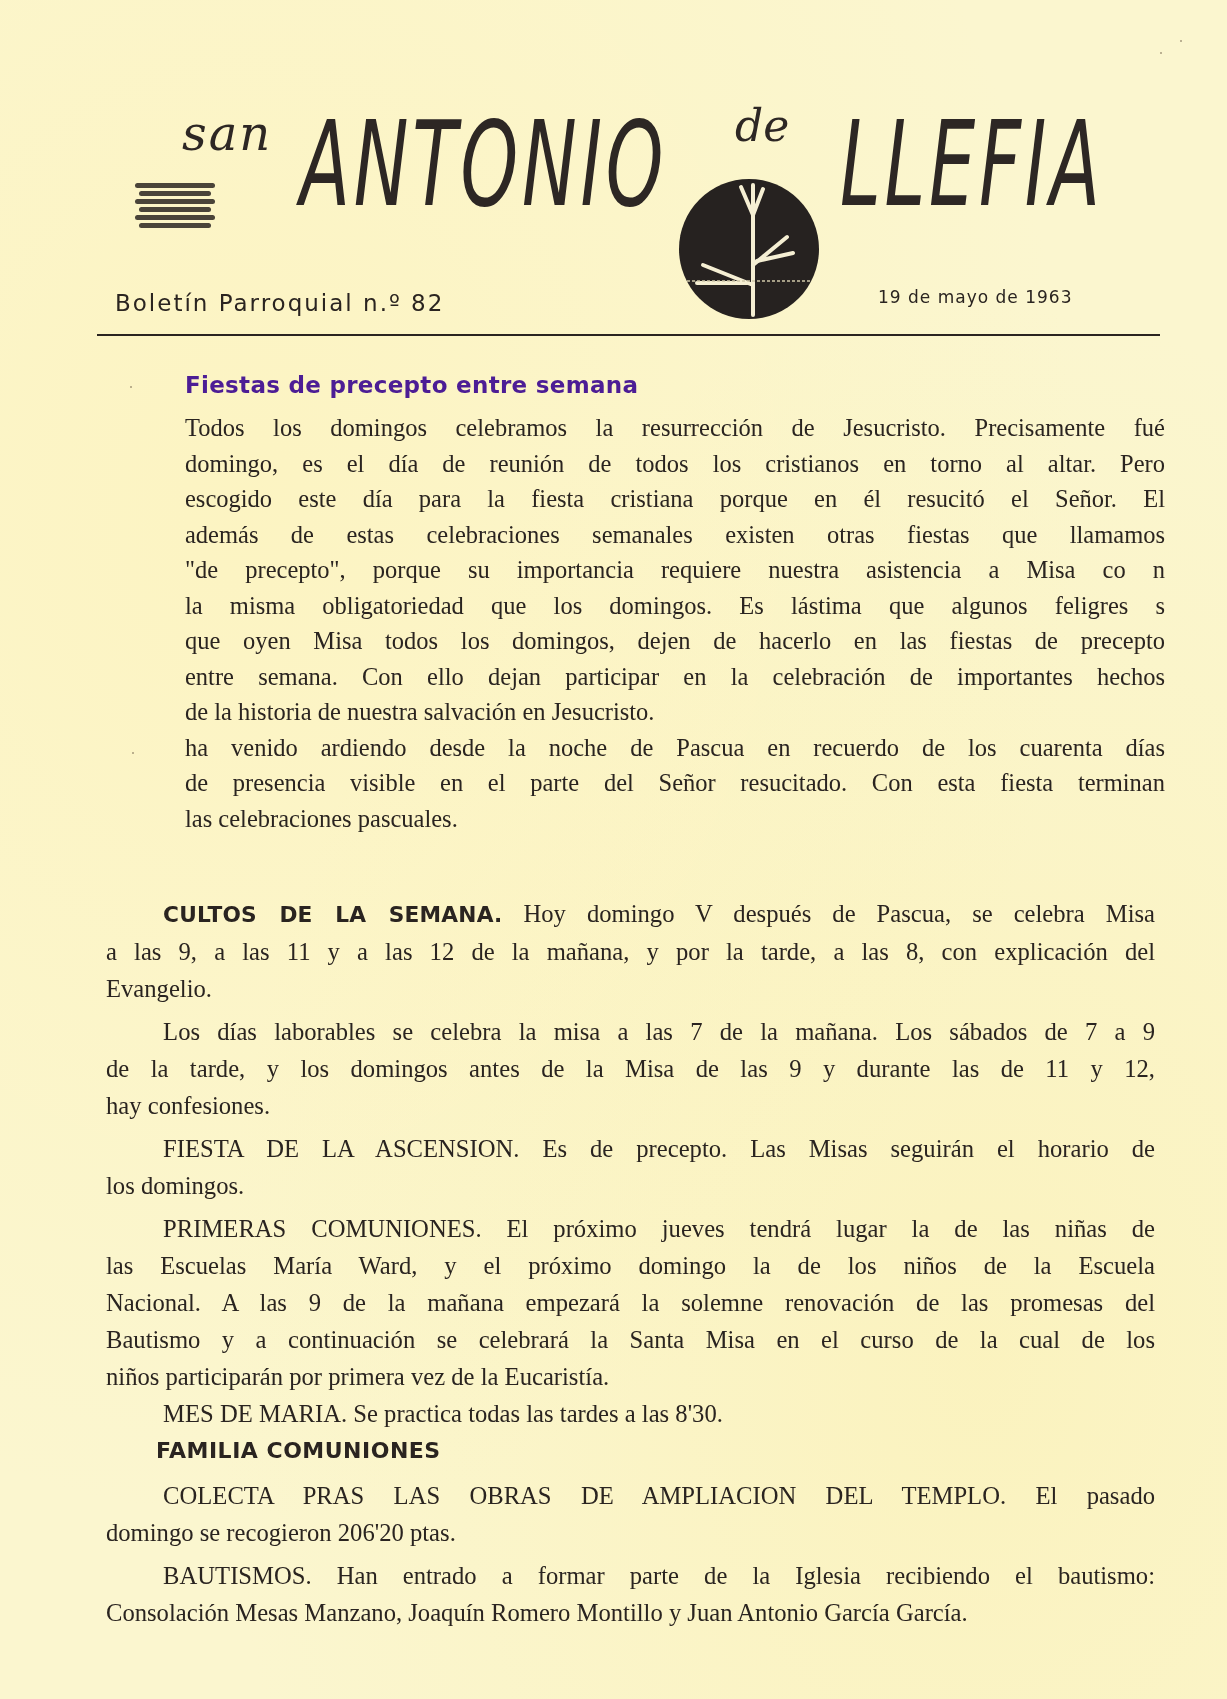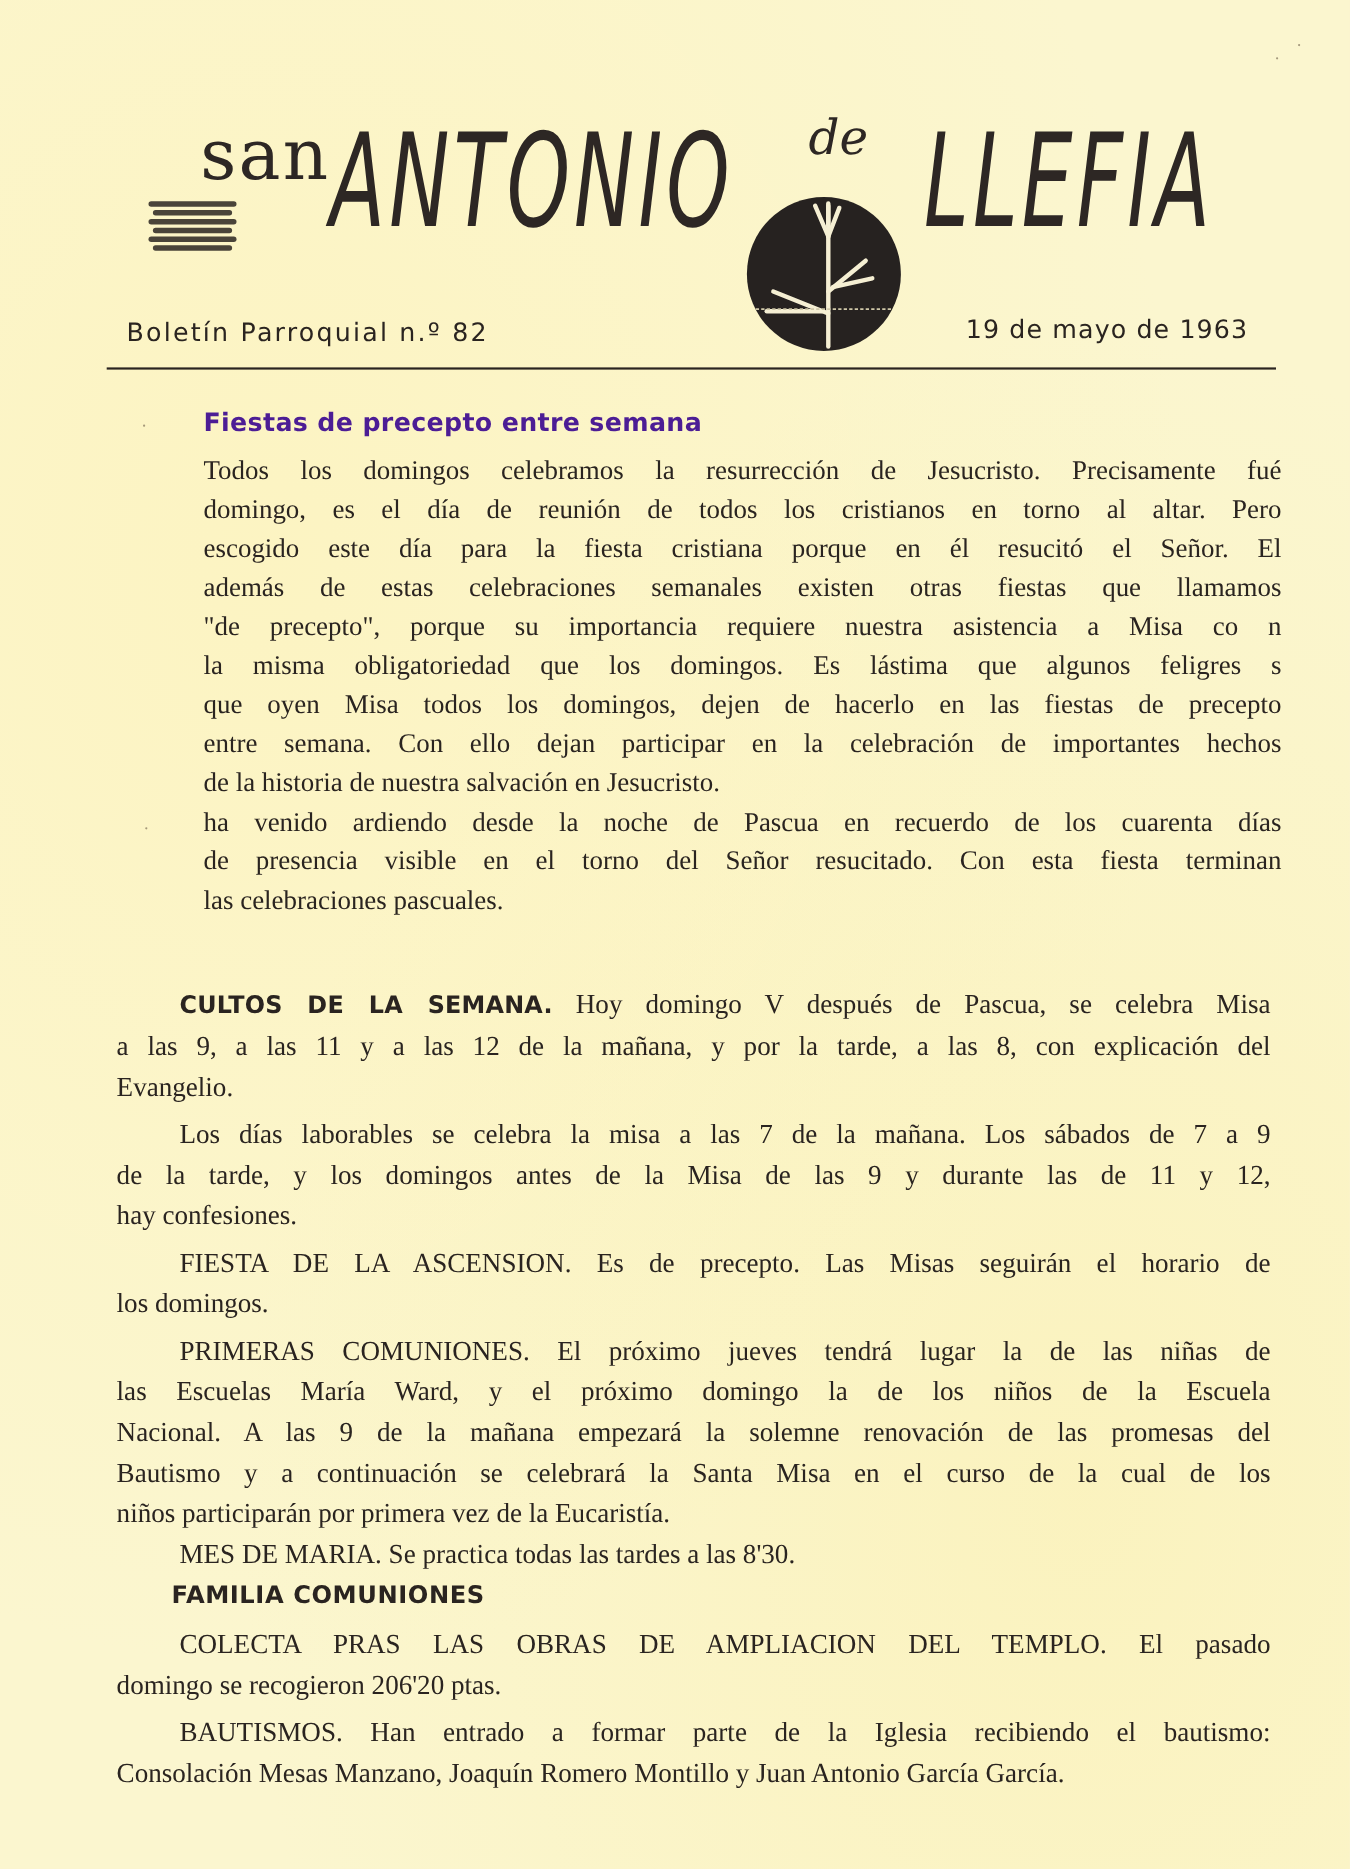--- a/index.html
+++ b/index.html
@@ -18,22 +18,22 @@
       position: absolute; left: 135px; top: 183px; width: 82px; height: 50px;
     }
     .mast-lines span {
       display: block; height: 5px; margin-bottom: 3px; background: #2a2420;
       border-radius: 3px; opacity: 0.85;
     }
     .mast-lines span:nth-child(odd) { width: 80px; }
     .mast-lines span:nth-child(even) { width: 72px; margin-left: 4px; }
     .title-san {
       position: absolute; left: 182px; top: 105px;
-      font-family: "DejaVu Serif", serif; 
-      font-size: 64px; color: #2d2724; letter-spacing: 2px;
+      font-family: "DejaVu Serif", serif; font-style: italic;
+      font-size: 48px; color: #2d2724; letter-spacing: 2px;
     }
     .title-antonio {
       position: absolute; left: 300px; top: 95px;
       font-family: "DejaVu Sans", sans-serif; font-style: italic;
       font-size: 118px; font-weight: normal; color: #2d2724;
       letter-spacing: 6px; transform: scaleX(0.62); transform-origin: left top;
     }
     .title-de {
       position: absolute; left: 735px; top: 100px;
       font-family: "DejaVu Serif", serif; font-style: italic;
@@ -48,21 +48,21 @@
     .emblem {
       position: absolute; left: 675px; top: 175px; width: 148px; height: 148px;
     }
     .subtitle-left {
       position: absolute; left: 115px; top: 290px;
       font-family: "DejaVu Sans", sans-serif; font-size: 23px; letter-spacing: 2px;
       color: #2a2420;
     }
     .subtitle-right {
       position: absolute; left: 878px; top: 287px;
-      font-family: "DejaVu Sans", sans-serif; font-size: 23px; letter-spacing: 1px;
+      font-family: "DejaVu Sans", sans-serif; font-size: 17px; letter-spacing: 1px;
       color: #2a2420;
     }
     .rule {
       position: absolute; left: 97px; top: 334px; width: 1063px; height: 2px;
       background: #2a2420;
     }
     .section1 { position: absolute; left: 185px; top: 372px; width: 980px; }
     .section-heading {
       font-family: "DejaVu Sans", sans-serif; font-weight: bold; font-size: 23px;
       color: #4c1d95; margin: 0 0 12px 0; letter-spacing: 0.3px;
@@ -137,21 +137,21 @@
     <span class="ln">Todos los domingos celebramos la resurrección de Jesucristo. Precisamente fué</span>
     <span class="ln">domingo, es el día de reunión de todos los cristianos en torno al altar. Pero</span>
     <span class="ln">escogido este día para la fiesta cristiana porque en él resucitó el Señor. El</span>
     <span class="ln">además de estas celebraciones semanales existen otras fiestas que llamamos</span>
     <span class="ln">"de precepto", porque su importancia requiere nuestra asistencia a Misa co n</span>
     <span class="ln">la misma obligatoriedad que los domingos. Es lástima que algunos feligres s</span>
     <span class="ln">que oyen Misa todos los domingos, dejen de hacerlo en las fiestas de precepto</span>
     <span class="ln">entre semana. Con ello dejan participar en la celebración de importantes hechos</span>
     <span class="ln last">de la historia de nuestra salvación en Jesucristo.</span>
     <span class="ln">ha venido ardiendo desde la noche de Pascua en recuerdo de los cuarenta días</span>
-    <span class="ln">de presencia visible en el torno del Señor resucitado. Con esta fiesta terminan</span>
+    <span class="ln">de presencia visible en el parte del Señor resucitado. Con esta fiesta terminan</span>
     <span class="ln last">las celebraciones pascuales.</span>
   </div>
 </div>
 
 <div class="body2">
   <div class="para">
     <span class="ln first"><span class="lead-bold">CULTOS DE LA SEMANA.</span><span> Hoy domingo V después de Pascua, se celebra Misa</span></span>
     <span class="ln">a las 9, a las 11 y a las 12 de la mañana, y por la tarde, a las 8, con explicación del</span>
     <span class="ln last">Evangelio.</span>
   </div>

